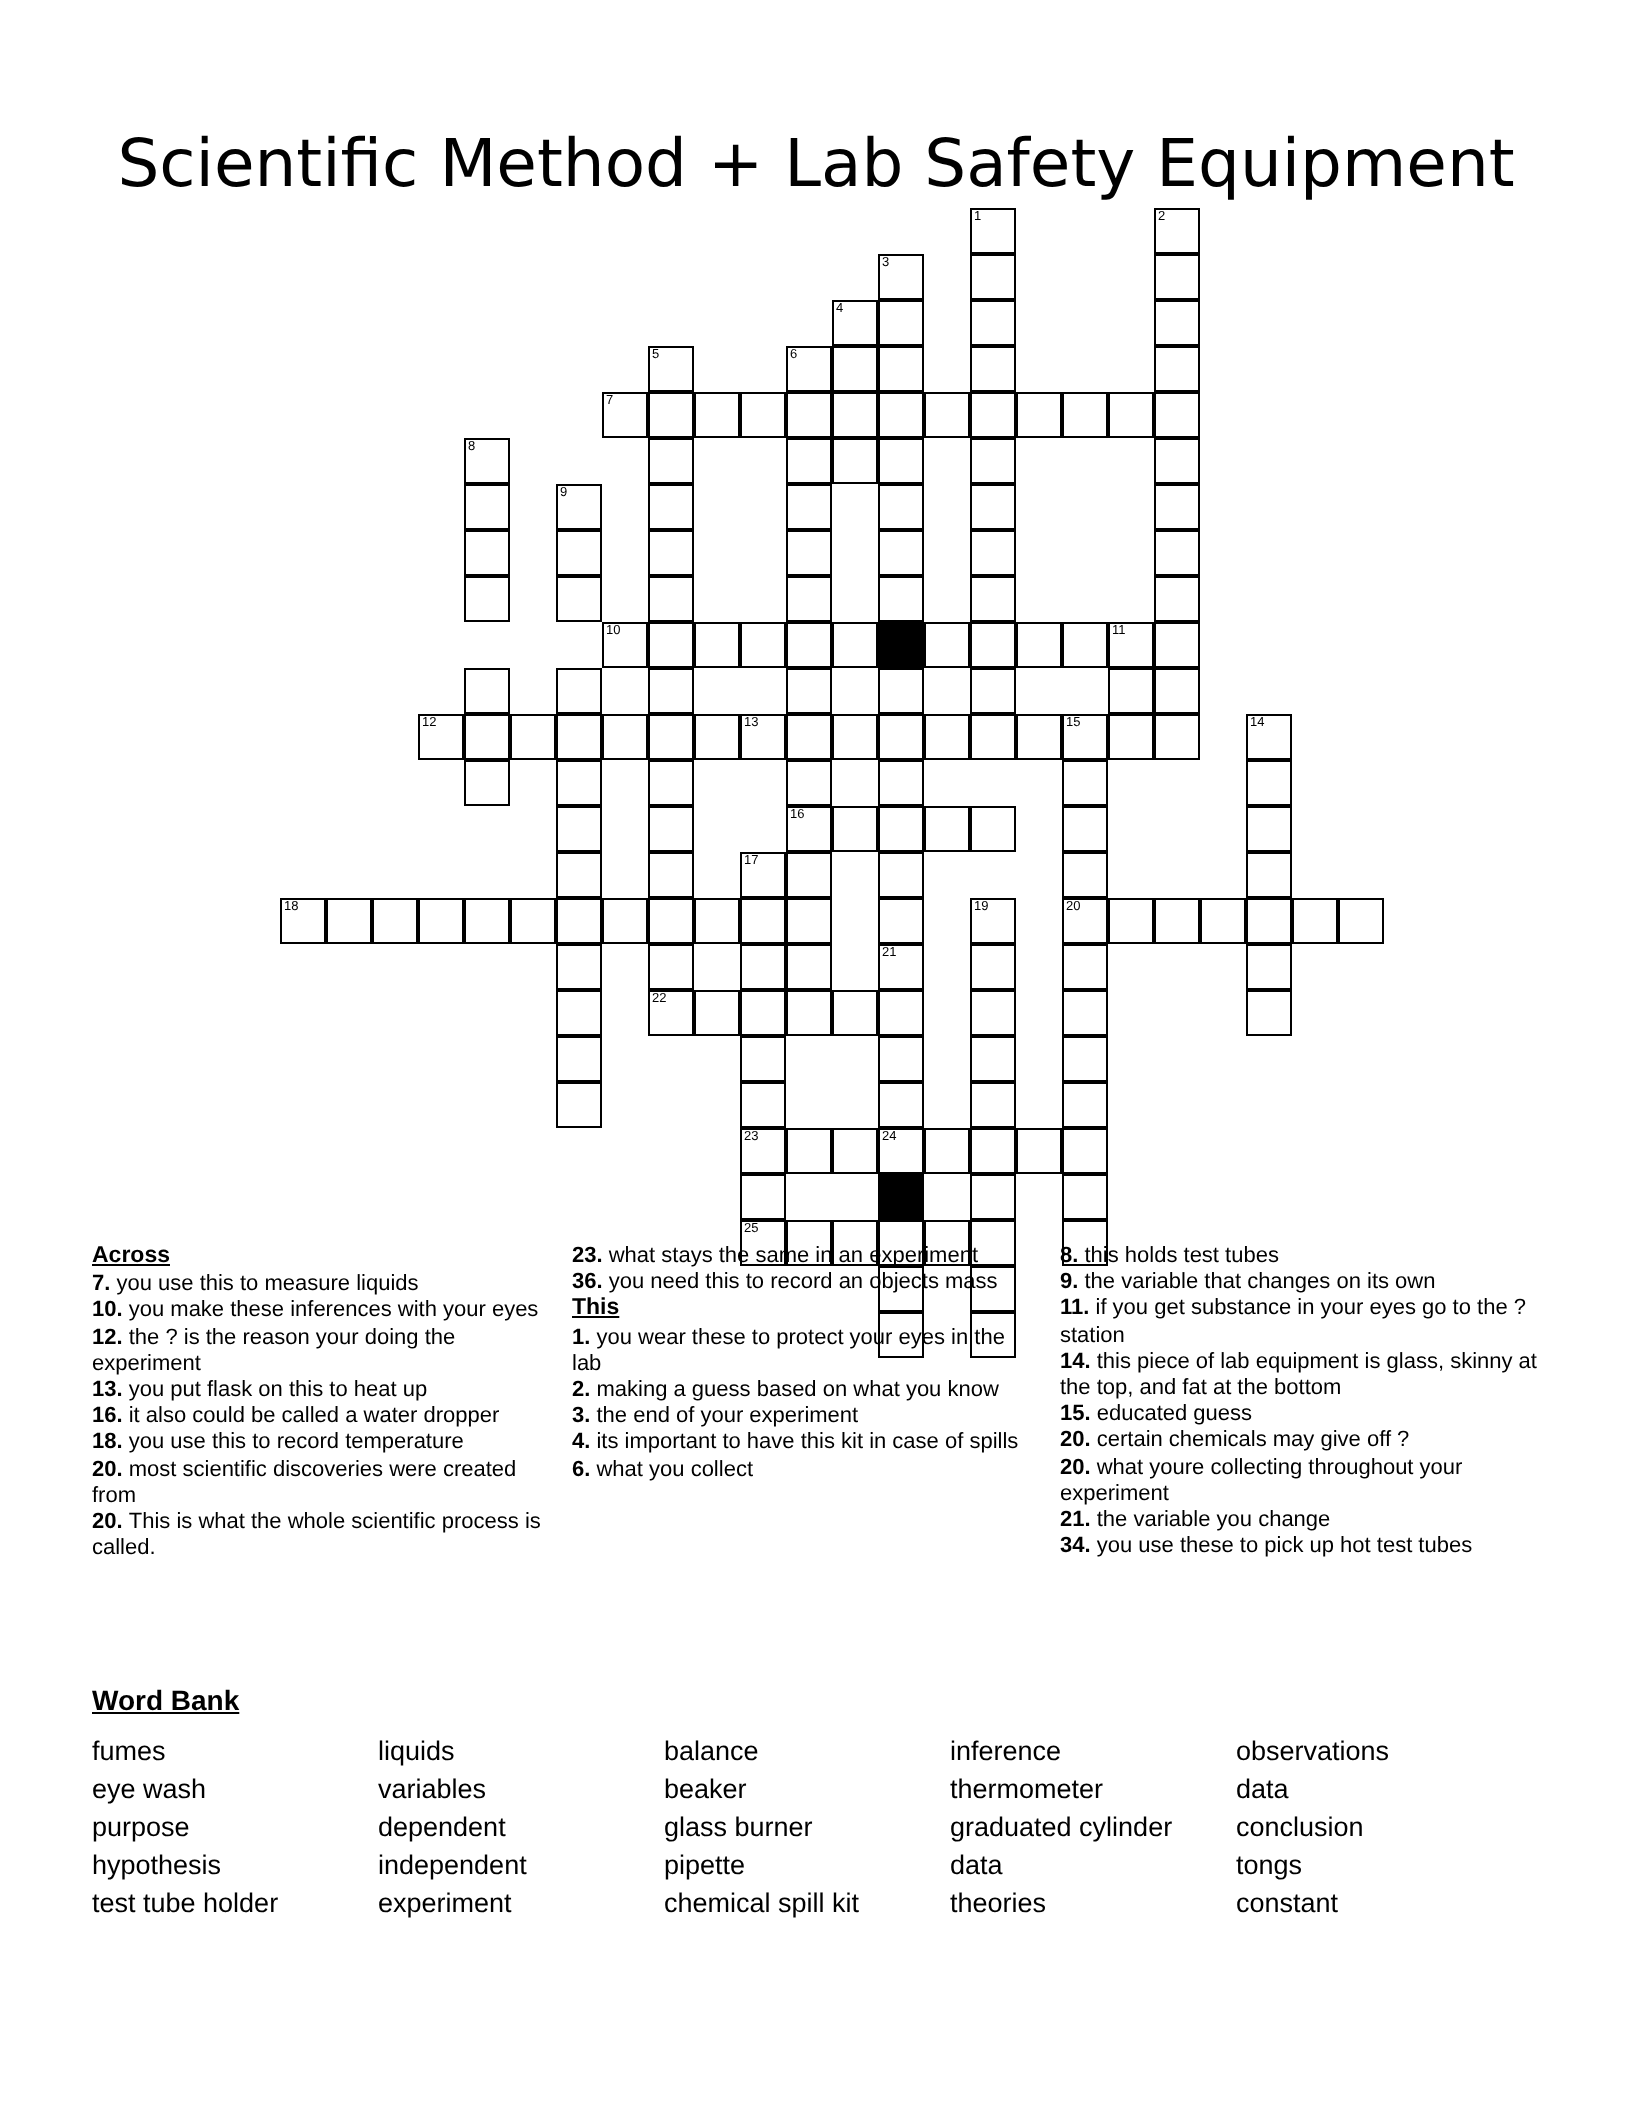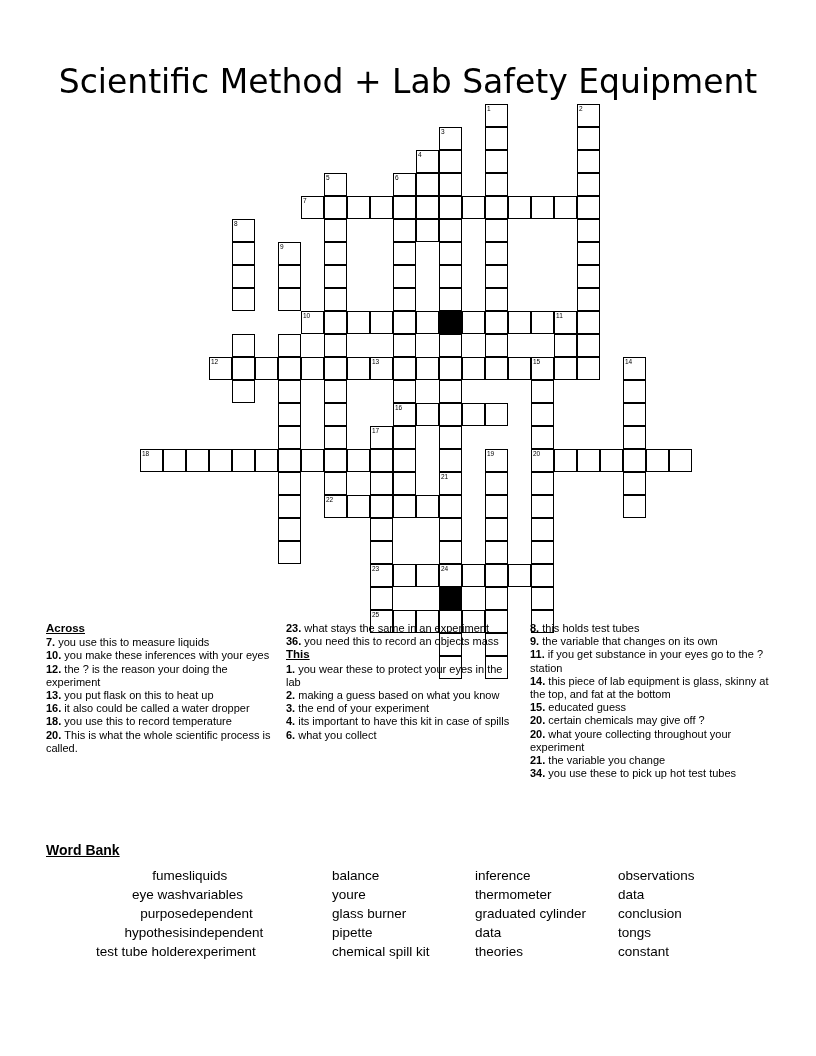--- a/index.html
+++ b/index.html
@@ -106,21 +106,21 @@
     display: block;
   }
   .wb-grid {
     display: flex;
     flex-direction: row;
   }
   .wb-col {
     display: flex;
     flex-direction: column;
   }
-  .wb-col.w0 { width: 143px; text-align: right; }
+  .wb-col.w0 { width: 143px; }
   .wb-col.w1 { width: 143px; }
   .wb-col.w2 { width: 143px; }
   .wb-col.w3 { width: 143px; }
   .wb-col.w4 { width: 140px; }
   .wb-item {
     font-size: 13.5px;
     line-height: 19px;
     height: 19px;
     white-space: nowrap;
   }
@@ -377,20 +377,21 @@
 
   <div id="clues">
     <div class="clue-col c1">
         <span class="sec-head">Across</span>
         <span class="clue"><b>7. </b>you use this to measure liquids</span>
         <span class="clue"><b>10. </b>you make these inferences with your eyes</span>
         <span class="clue"><b>12. </b>the ? is the reason your doing the experiment</span>
         <span class="clue"><b>13. </b>you put flask on this to heat up</span>
         <span class="clue"><b>16. </b>it also could be called a water dropper</span>
         <span class="clue"><b>18. </b>you use this to record temperature</span>
+        <span class="clue"><b>20. </b>most scientific discoveries were created from</span>
         <span class="clue"><b>20. </b>This is what the whole scientific process is called.</span>
       </div>
     <div class="clue-col c2">
         <span class="clue"><b>23. </b>what stays the same in an experiment</span>
         <span class="clue"><b>36. </b>you need this to record an objects mass</span>
         <span class="sec-head">This</span>
         <span class="clue"><b>1. </b>you wear these to protect your eyes in the lab</span>
         <span class="clue"><b>2. </b>making a guess based on what you know</span>
         <span class="clue"><b>3. </b>the end of your experiment</span>
         <span class="clue"><b>4. </b>its important to have this kit in case of spills</span>
@@ -421,21 +422,21 @@
         </div>
         <div class="wb-col w1">
           <span class="wb-item">liquids</span>
           <span class="wb-item">variables</span>
           <span class="wb-item">dependent</span>
           <span class="wb-item">independent</span>
           <span class="wb-item">experiment</span>
         </div>
         <div class="wb-col w2">
           <span class="wb-item">balance</span>
-          <span class="wb-item">youre</span>
+          <span class="wb-item">beaker</span>
           <span class="wb-item">glass burner</span>
           <span class="wb-item">pipette</span>
           <span class="wb-item">chemical spill kit</span>
         </div>
         <div class="wb-col w3">
           <span class="wb-item">inference</span>
           <span class="wb-item">thermometer</span>
           <span class="wb-item">graduated cylinder</span>
           <span class="wb-item">data</span>
           <span class="wb-item">theories</span>

